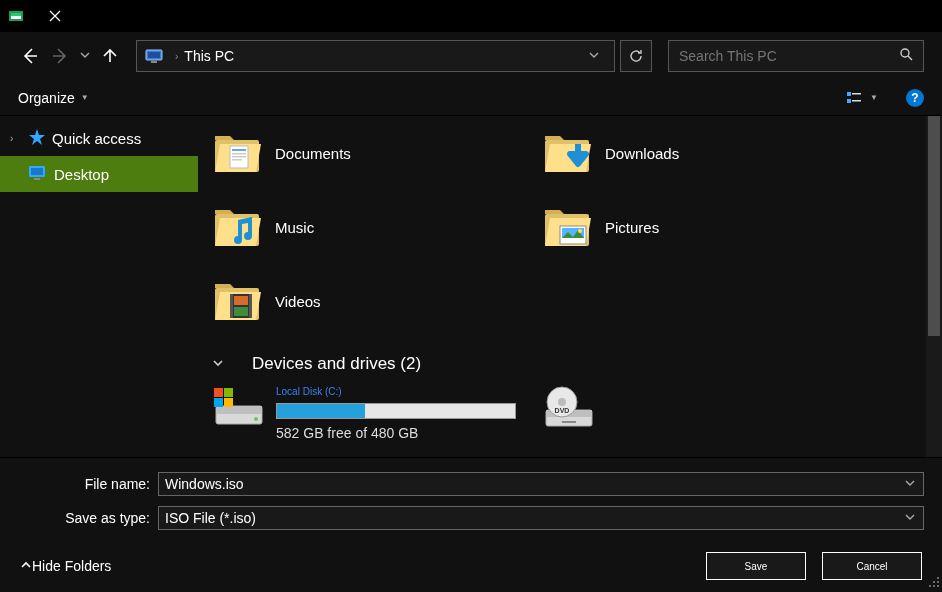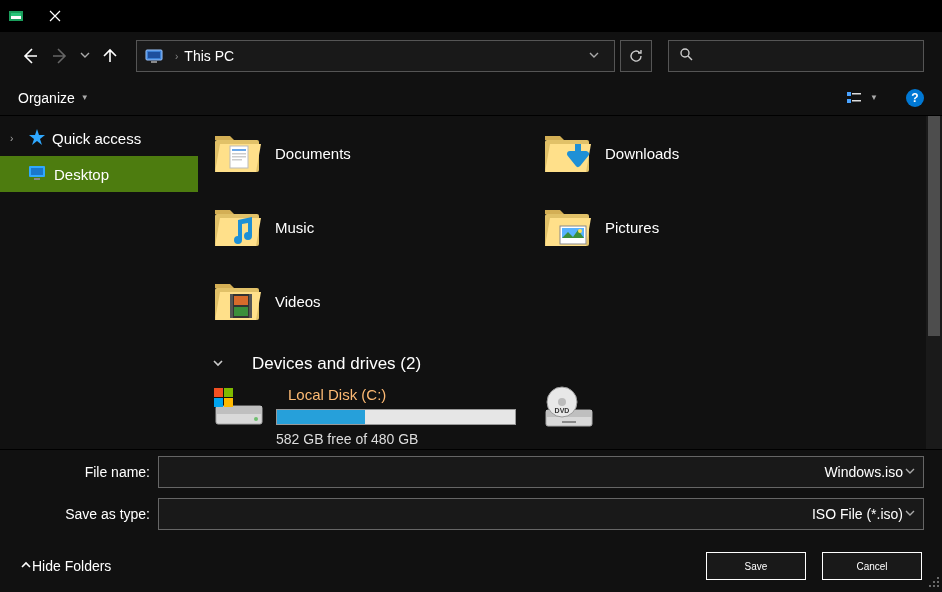--- a/index.html
+++ b/index.html
@@ -39,30 +39,30 @@
 .folder-item { display: flex; align-items: center; gap: 13px; height: 66px; cursor: pointer; }
 .folder-icon { width: 50px; height: 46px; position: relative; }
 .folder-label { font-size: 15px; color: #fff; }
 .group-header { display: flex; align-items: center; gap: 28px; margin: 20px 0 10px 0; cursor: pointer; }
 .group-header .chev { font-size: 11px; color: #ccc; }
 .group-header .label { font-size: 17px; color: #fff; }
 .drives-grid { display: grid; grid-template-columns: 320px 320px; gap: 10px; }
 .drive-item { display: flex; gap: 14px; cursor: pointer; }
 .drive-icon { width: 50px; height: 46px; }
 .drive-info { display: flex; flex-direction: column; gap: 6px; padding-top: 2px; }
-.drive-name { font-size: 15px; color: #fdba74; margin-left: 12px; }
+.drive-name { font-size: 10px; color: #3b82f6; }
 .drive-bar { width: 240px; height: 16px; background: #e6e6e6; border: 1px solid #999; position: relative; }
 .drive-bar .fill { position: absolute; left: 0; top: 0; bottom: 0; background: #26a0da; }
 .drive-free { font-size: 14px; color: #ddd; }
 .scroll-edge { position: absolute; right: 0; top: 0; bottom: 0; width: 16px; background: #1a1a1a; }
 .scroll-thumb { position: absolute; right: 2px; top: 0; width: 12px; height: 220px; background: #4d4d4d; }
-.bottom { background: #111; border-top: 1px solid #000; padding: 6px 18px 6px 18px; }
+.bottom { background: #111; border-top: 1px solid #000; padding: 14px 18px 6px 18px; }
 .field-row { display: flex; align-items: center; margin-bottom: 10px; }
 .field-label { width: 140px; text-align: right; padding-right: 8px; font-size: 14px; color: #fff; }
-.field-input { flex: 1; height: 32px; background: #191919; border: 1px solid #666; display: flex; align-items: center; padding: 0 6px; position: relative; text-align: right; }
+.field-input { flex: 1; height: 24px; background: #191919; border: 1px solid #666; display: flex; align-items: center; padding: 0 6px; position: relative; }
 .field-input .val { flex: 1; font-size: 14px; color: #fff; }
 .field-input .drop { font-size: 9px; color: #aaa; padding: 0 2px; cursor: pointer; }
 .actions-row { display: flex; align-items: center; margin-top: 22px; padding: 0 2px 6px 2px; }
 .hide-folders { display: flex; gap: 0; font-size: 14px; cursor: pointer; }
 .actions-row .spacer { flex: 1; }
 .btn { width: 100px; height: 28px; border: 1px solid #fff; background: #191919; color: #fff; font-size: 10px; cursor: pointer; display: flex; align-items: center; justify-content: center; margin-left: 16px; }
 .resize-grip { position: absolute; right: 2px; bottom: 2px; color: #777; font-size: 10px; }
 
 .fold-back { fill: #e1c168; }
 .fold-front { fill: #ffe08a; }
@@ -125,20 +125,21 @@
         </svg>
     </span>
   </div>
   <div class="refresh-btn">
     <svg width="16" height="16" viewBox="0 0 16 16">
         <path d="M13 8 A5 5 0 1 1 11.5 4.5 M13 2 V5 H10" stroke="#ccc" stroke-width="1.4" fill="none"></path>
       </svg>
   </div>
 
   <div class="searchbox">
+    <input placeholder="Search This PC" style="">
     <span class="search-icon">
       <svg width="14" height="14" viewBox="0 0 14 14">
           <circle cx="6" cy="6" r="4" stroke="#ccc" stroke-width="1.4" fill="none"></circle>
           <path d="M9 9 L13 13" stroke="#ccc" stroke-width="1.4"></path>
         </svg>
     </span>
   </div>
 </div>
 
 <div class="toolbar">

